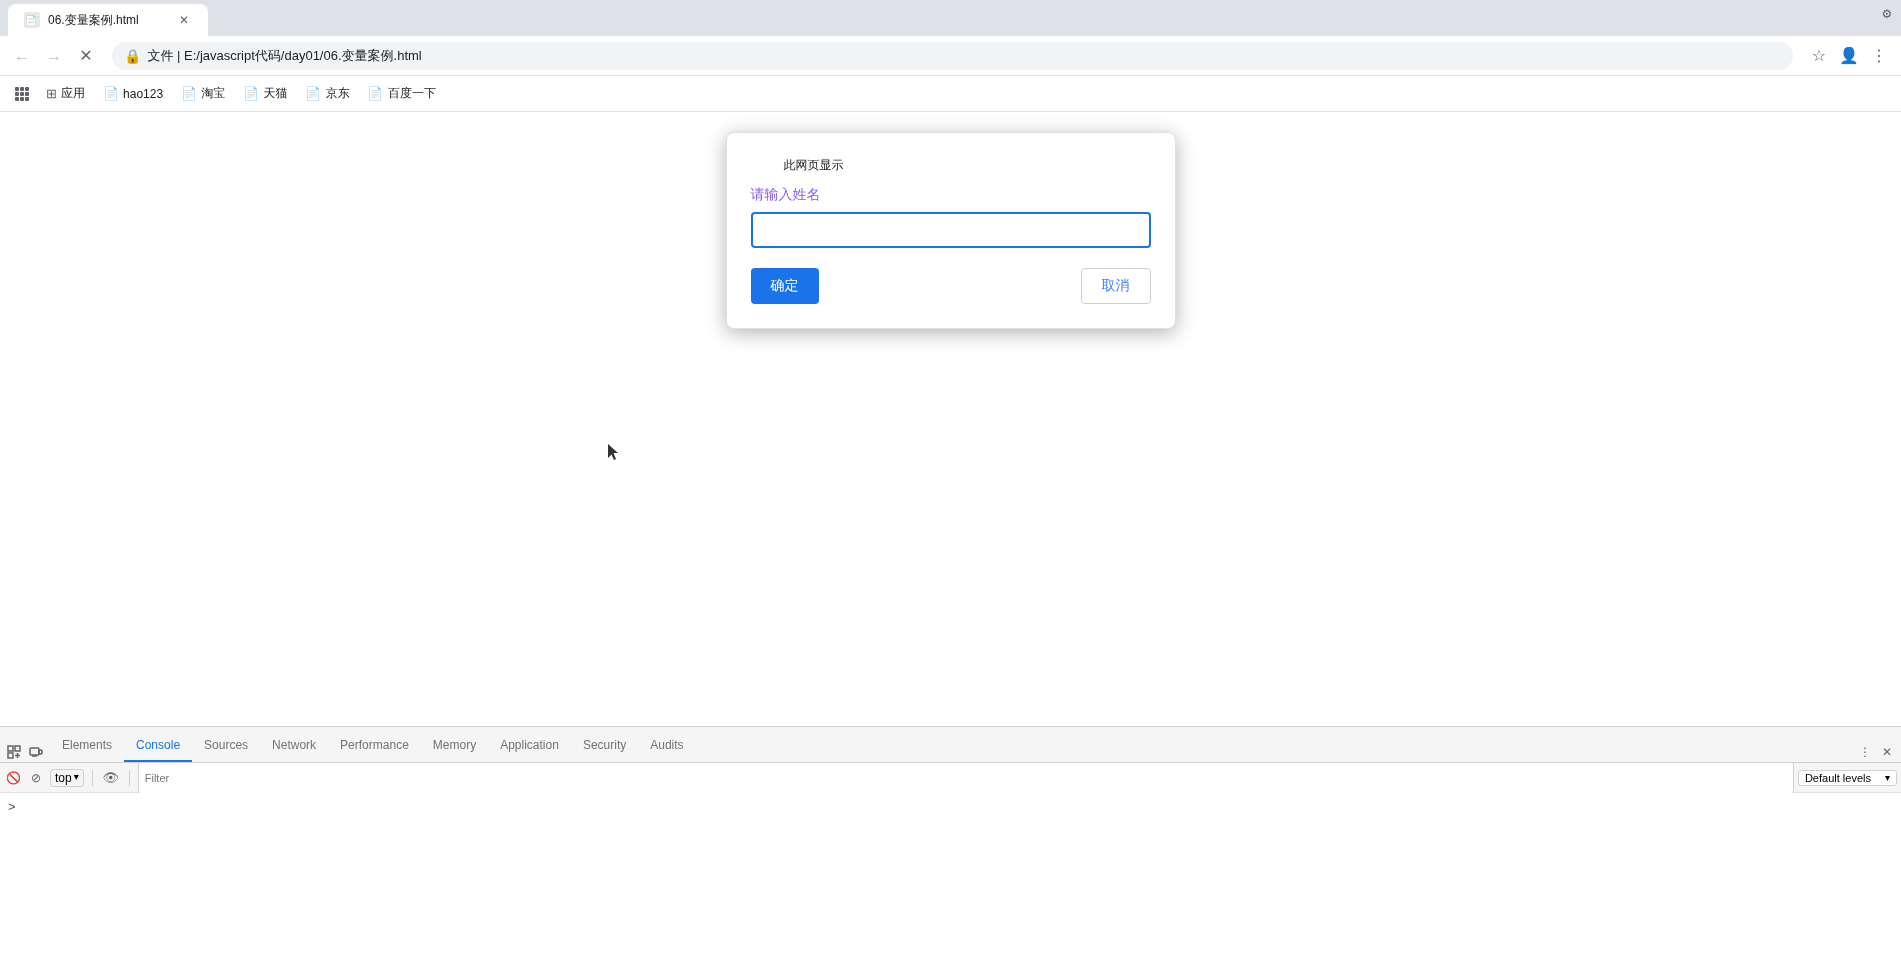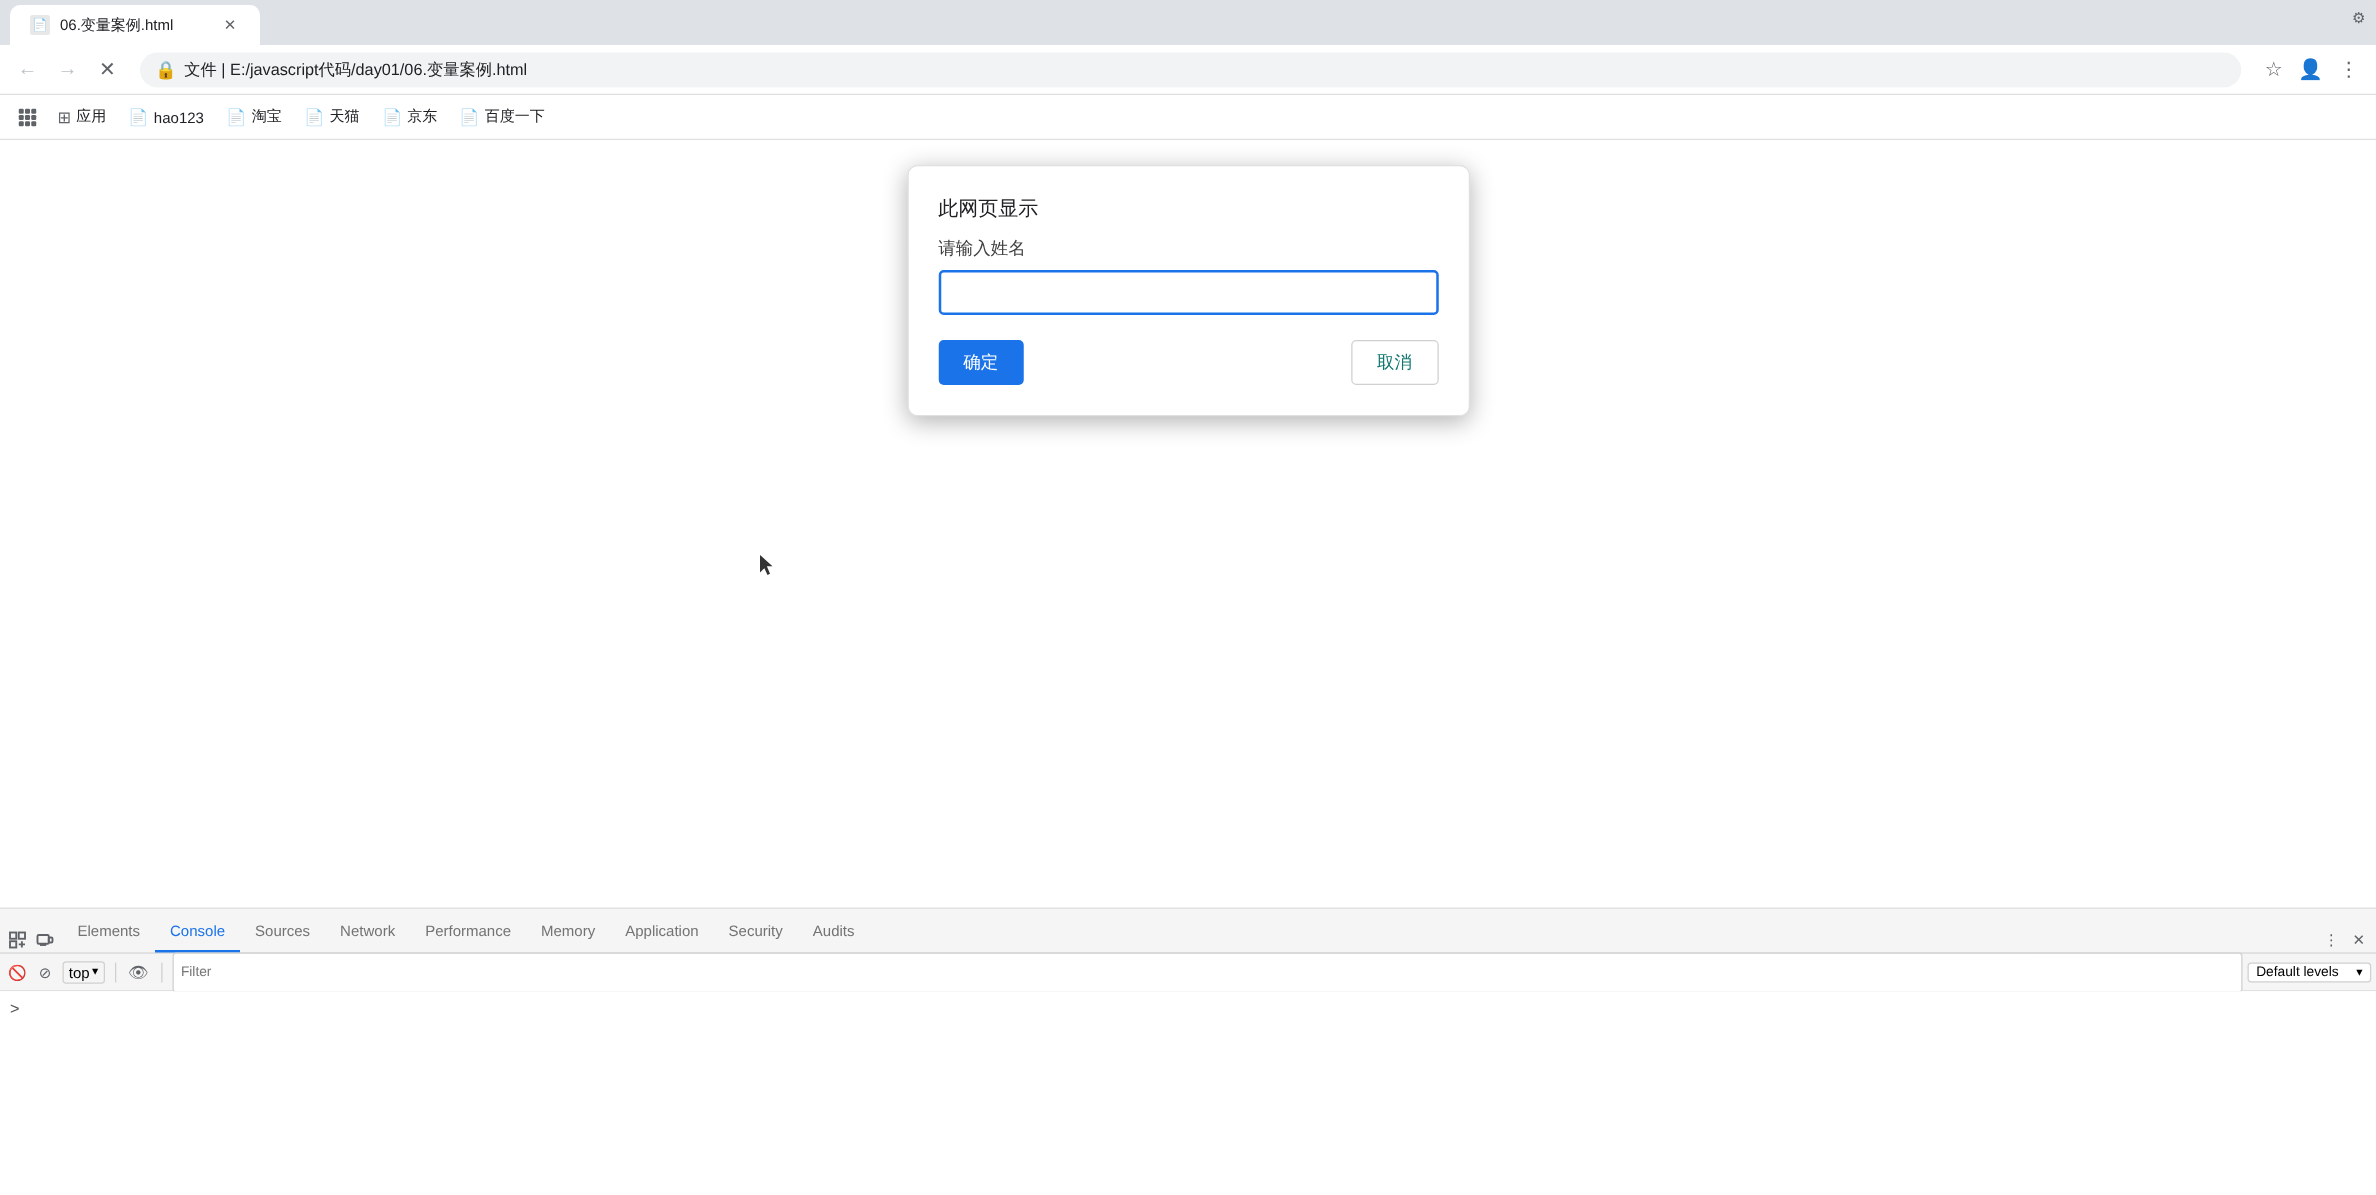--- a/index.html
+++ b/index.html
@@ -30,26 +30,26 @@
     .bookmark-item { display: flex; align-items: center; gap: 4px; padding: 4px 8px; border-radius: 4px; cursor: pointer; font-size: 12px; color: #202124; white-space: nowrap; }
     .bookmark-icon { font-size: 13px; color: #5f6368; }
     .apps-btn { width: 28px; height: 28px; display: flex; align-items: center; justify-content: center; border-radius: 4px; cursor: pointer; }
 
     
     .page-content { flex: 1; background: #ffffff; position: relative; overflow: hidden; }
 
     
     .dialog-overlay { position: absolute; top: 0; left: 0; right: 0; bottom: 0; display: flex; align-items: flex-start; justify-content: center; padding-top: 20px; }
     .dialog { background: #ffffff; border-radius: 8px; box-shadow: 0 4px 20px rgba(0,0,0,0.3); width: 450px; padding: 24px; border: 1px solid #e0e0e0; }
-    .dialog-title { font-size: 16px; font-weight: 500; color: #202124; margin-bottom: 12px; }
-    .dialog-label { font-size: 14px; color: #404040; margin-bottom: 8px; }
+    .dialog-title { font-size: 12px; font-weight: 500; color: #202124; margin-bottom: 12px; margin-left: 33px; }
+    .dialog-label { font-size: 14px; color: #8b5cf6; margin-bottom: 8px; }
     .dialog-input { width: 100%; height: 36px; border: 2px solid #1a73e8; border-radius: 4px; padding: 0 8px; font-size: 14px; outline: none; }
     .dialog-buttons { display: flex; justify-content: space-between; gap: 8px; margin-top: 20px; }
     .btn-confirm { background: #1a73e8; color: #ffffff; border: none; border-radius: 4px; padding: 8px 20px; font-size: 14px; cursor: pointer; }
-    .btn-cancel { background: #ffffff; color: #0f766e; border: 1px solid #d0d0d0; border-radius: 4px; padding: 8px 20px; font-size: 14px; cursor: pointer; }
+    .btn-cancel { background: #ffffff; color: #3b82f6; border: 1px solid #d0d0d0; border-radius: 4px; padding: 8px 20px; font-size: 14px; cursor: pointer; }
 
     
     .devtools { height: 230px; background: #ffffff; border-top: 1px solid #d0d0d0; display: flex; flex-direction: column; }
     .devtools-tabs { height: 36px; background: #f5f5f5; display: flex; align-items: flex-end; padding: 0 4px; border-bottom: 1px solid #d0d0d0; gap: 0; }
     .devtools-tab { padding: 8px 12px; font-size: 12px; color: #737373; cursor: pointer; border-bottom: 2px solid transparent; white-space: nowrap; }
     .devtools-tab.active { color: #1a73e8; border-bottom: 2px solid #1a73e8; }
     .devtools-toolbar { height: 30px; background: #f5f5f5; display: flex; align-items: center; padding: 0 4px; gap: 4px; border-bottom: 1px solid #e0e0e0; }
     .devtools-toolbar-btn { width: 20px; height: 20px; border: none; background: transparent; cursor: pointer; display: flex; align-items: center; justify-content: center; border-radius: 3px; font-size: 12px; color: #5f6368; }
     .devtools-filter { flex: 1; height: 32px; border: 1px solid #d0d0d0; border-radius: 3px; padding: 0 6px; font-size: 11px; background: #fff; }
     .devtools-content { flex: 1; background: #ffffff; padding: 4px 0; position: relative; }

